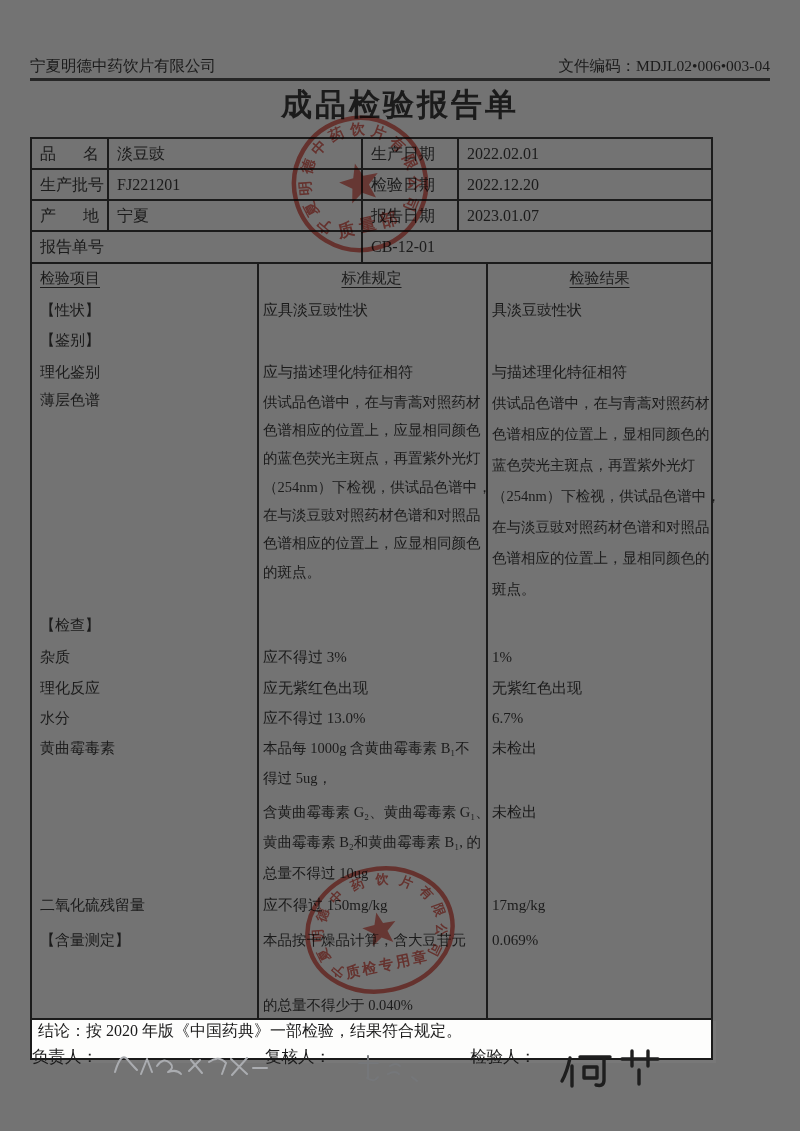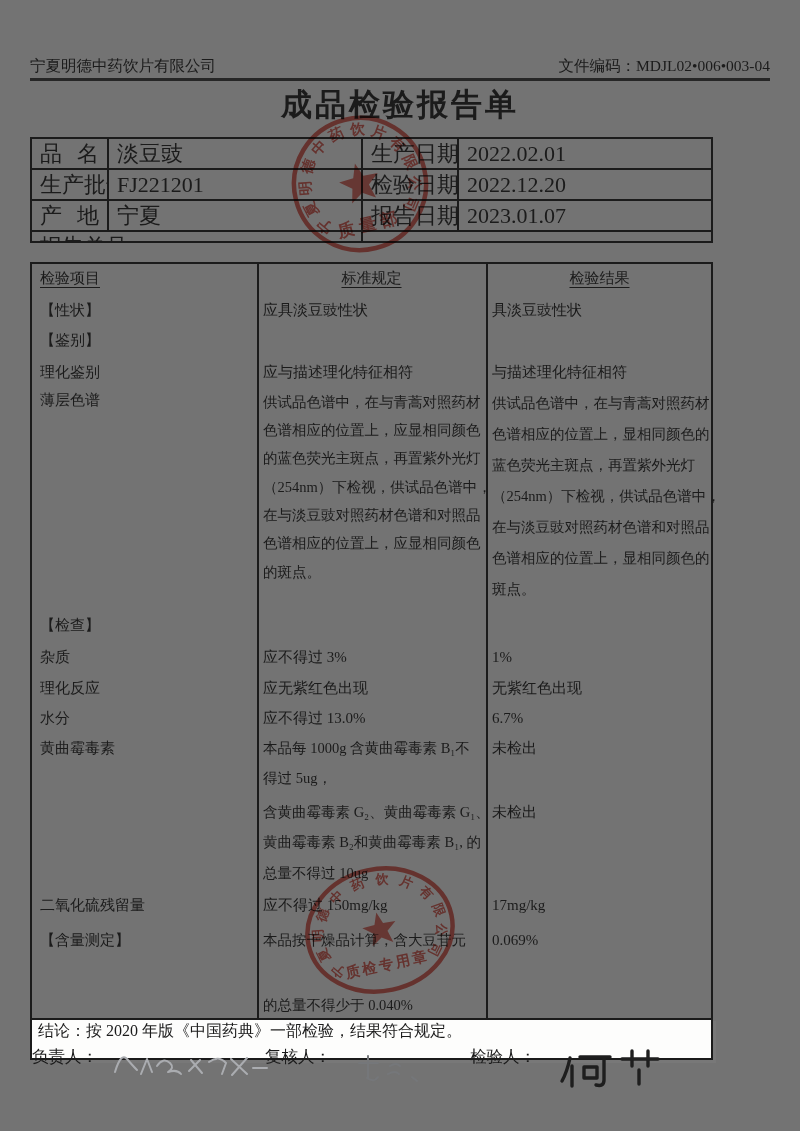--- a/index.html
+++ b/index.html
@@ -5,22 +5,22 @@
   html,body{margin:0;padding:0;background:#e8e8e8;}
   #page{position:relative;width:800px;height:1131px;background:#737373;margin:0 auto;
         font-family:"Liberation Serif","DejaVu Serif",serif;color:#1b1b1b;overflow:hidden;}
   .abs{position:absolute;}
   
   #company{left:30px;top:56px;font-size:15.5px;}
   #doccode{right:30px;top:56px;font-size:15.5px;}
   #headrule{left:30px;top:78px;width:740px;height:3px;background:#262626;}
   #title{left:0;top:84px;width:800px;text-align:center;font-size:31px;font-weight:bold;letter-spacing:3px;}
   
-  #info{left:30px;top:137px;width:683px;height:106px;border:2px solid #1b1b1b;box-sizing:border-box;
-        display:grid;grid-template-columns:77px 254px 96px auto;grid-template-rows:31px 31px 31px auto;font-size:22px;}
+  #info{left:30px;top:137px;width:683px;height:127px;border:2px solid #1b1b1b;box-sizing:border-box;
+        display:grid;grid-template-columns:77px 254px 96px auto;grid-template-rows:31px 31px 31px auto;font-size:16px;}
   #info .cell{border-right:2px solid #1b1b1b;border-bottom:2px solid #1b1b1b;box-sizing:border-box;
         line-height:29px;padding:0 8px;white-space:nowrap;overflow:hidden;}
   #info .lastcol{border-right:none;}
   #info .lastrow{border-bottom:none;}
   #info .span2a{grid-column:1/3;}
   #info .span2b{grid-column:3/5;}
   .spread{display:block;width:100%;text-align:justify;text-align-last:justify;}
   
   #main{left:30px;top:262px;width:683px;height:758px;border:2px solid #1b1b1b;box-sizing:border-box;}
   .vline{position:absolute;top:0;height:100%;width:2px;background:#1b1b1b;}
@@ -70,20 +70,21 @@
     <div class="cell lastcol">2022.12.20</div>
 
     <div class="cell">
         <span class="spread">产 地</span>
       </div>
     <div class="cell">宁夏</div>
     <div class="cell">报告日期</div>
     <div class="cell lastcol">2023.01.07</div>
 
     <div class="cell lastrow span2a">报告单号</div>
+    <div class="cell lastrow lastcol span2b">CB-12-01</div>
   </div>
 
   <div class="abs" id="main">
     <div class="vline" style="left:225px"></div>
     <div class="vline" style="left:454px"></div>
 
     <div class="ln hd" style="left:8px;top:3px">检验项目</div>
     <div class="ln hd ctr" style="left:225px;top:3px;width:229px">标准规定</div>
     <div class="ln hd ctr" style="left:454px;top:3px;width:227px">检验结果</div>
 

